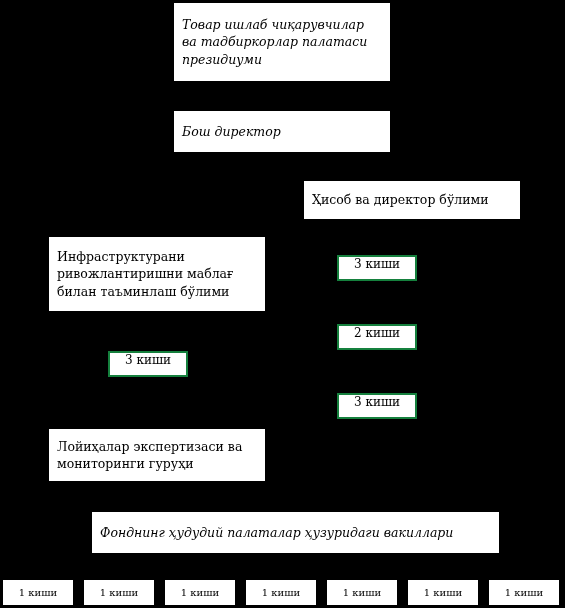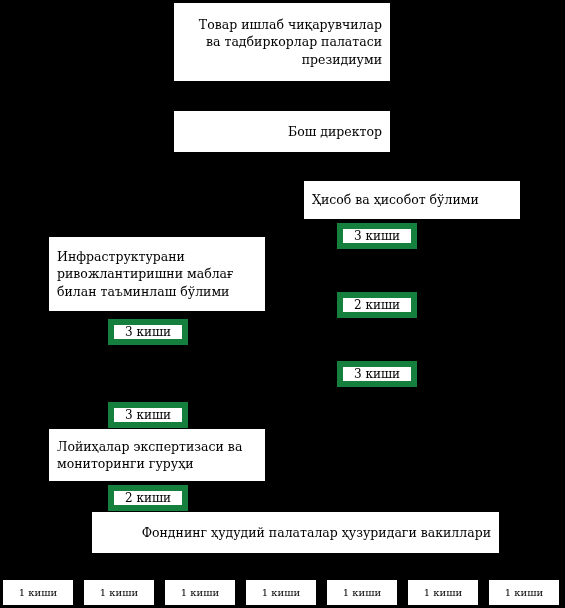--- a/index.html
+++ b/index.html
@@ -26,36 +26,37 @@
     align-items: center;
     line-height: 1.38;
   }
   .node .txt {
     display: block;
     width: 100%;
     padding: 0 8px;
     box-sizing: border-box;
     white-space: pre-line;
   }
-  .center { justify-content: center; text-align: right; }
+  .center { justify-content: center; text-align: left; font-style: italic; }
   .left   { justify-content: flex-start; text-align: left; }
 
   .f13 { font-size: 12.5px; }
 
   .badge {
     position: absolute;
     background: #ffffff;
     color: #000000;
-    border: 6px solid #15803d;
+    border: 2px solid #15803d;
     box-sizing: border-box;
     display: flex;
-    align-items: flex-end;
+    align-items: flex-start;
     justify-content: center;
     text-align: center;
     font-size: 12px;
+    margin-top: 32px;
   }
   .leaf {
     position: absolute;
     background: #ffffff;
     color: #000000;
     border: 1px solid #000000;
     box-sizing: border-box;
     display: flex;
     align-items: center;
     justify-content: center;
@@ -97,21 +98,21 @@
   <div class="node left f13" style="left:48px; top:428px; width:218px; height:54px;">
     <span class="txt">Лойиҳалар экспертизаси ва
 мониторинги гуруҳи</span>
   </div>
 
   <div class="badge" style="left:108px; top:485px; width:80px; height:26px;">
     <span>2 киши</span>
   </div>
 
   <div class="node left f13" style="left:303px; top:180px; width:218px; height:40px;">
-    <span class="txt">Ҳисоб ва ҳисобот бўлими</span>
+    <span class="txt">Ҳисоб ва директор бўлими</span>
   </div>
 
   <div class="badge" style="left:337px; top:223px; width:80px; height:26px;">
     <span>3 киши</span>
   </div>
 
 
   <div class="badge" style="left:337px; top:292px; width:80px; height:26px;">
     <span>2 киши</span>
   </div>

